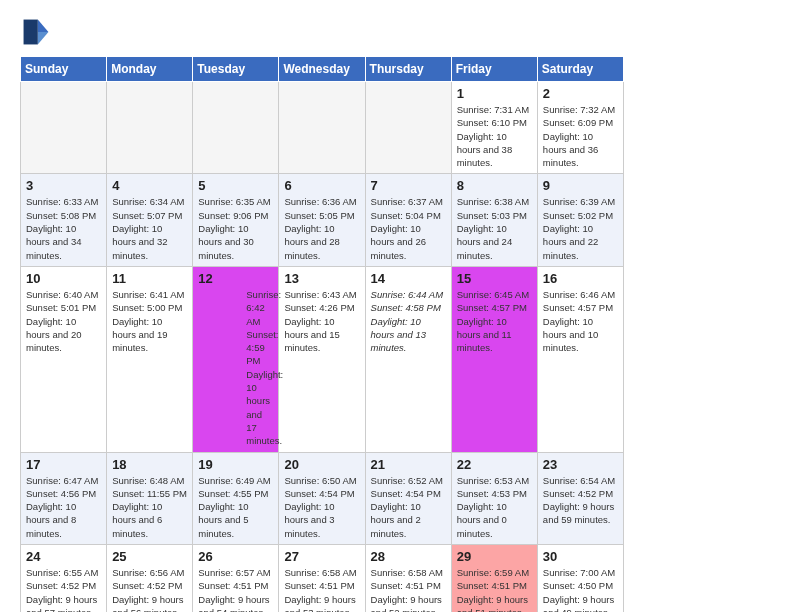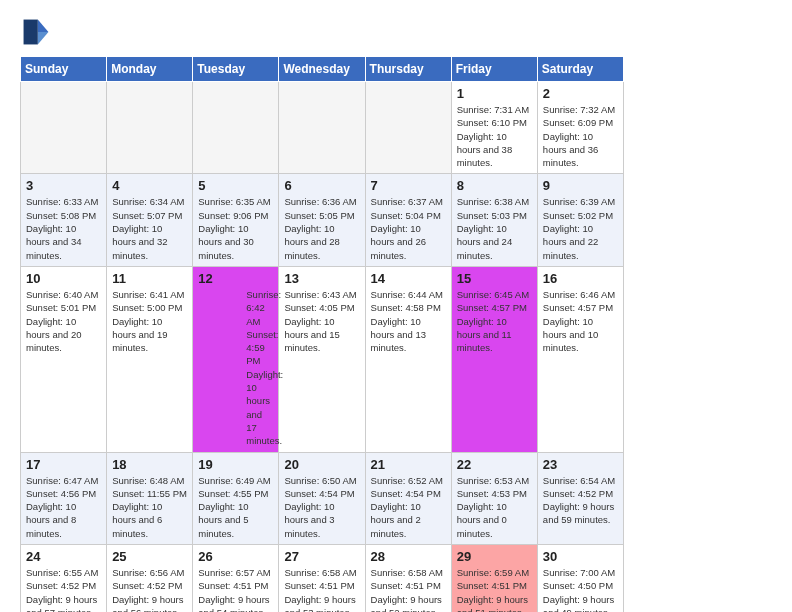--- a/index.html
+++ b/index.html
@@ -205,26 +205,26 @@
           </td>
           <td style="background: #d946ef;">
             <span class="day-num">12</span>
             <div class="cell-info" style="white-space: pre-line; margin-left: 48px;">Sunrise: 6:42 AM
 Sunset: 4:59 PM
 Daylight: 10 hours and 17 minutes.</div>
           </td>
           <td style="background: rgb(255, 255, 255);">
             <span class="day-num">13</span>
             <div class="cell-info" style="white-space: pre-line;">Sunrise: 6:43 AM
-Sunset: 4:05 PM
+Sunset: 4:26 PM
 Daylight: 10 hours and 15 minutes.</div>
           </td>
           <td style="background: rgb(255, 255, 255);">
             <span class="day-num">14</span>
-            <div class="cell-info" style="white-space: pre-line;">Sunrise: 6:44 AM
+            <div class="cell-info" style="white-space: pre-line; font-style: italic;">Sunrise: 6:44 AM
 Sunset: 4:58 PM
 Daylight: 10 hours and 13 minutes.</div>
           </td>
           <td style="background: #d946ef;">
             <span class="day-num">15</span>
             <div class="cell-info" style="white-space: pre-line;">Sunrise: 6:45 AM
 Sunset: 4:57 PM
 Daylight: 10 hours and 11 minutes.</div>
           </td>
           <td style="background: rgb(255, 255, 255);">

